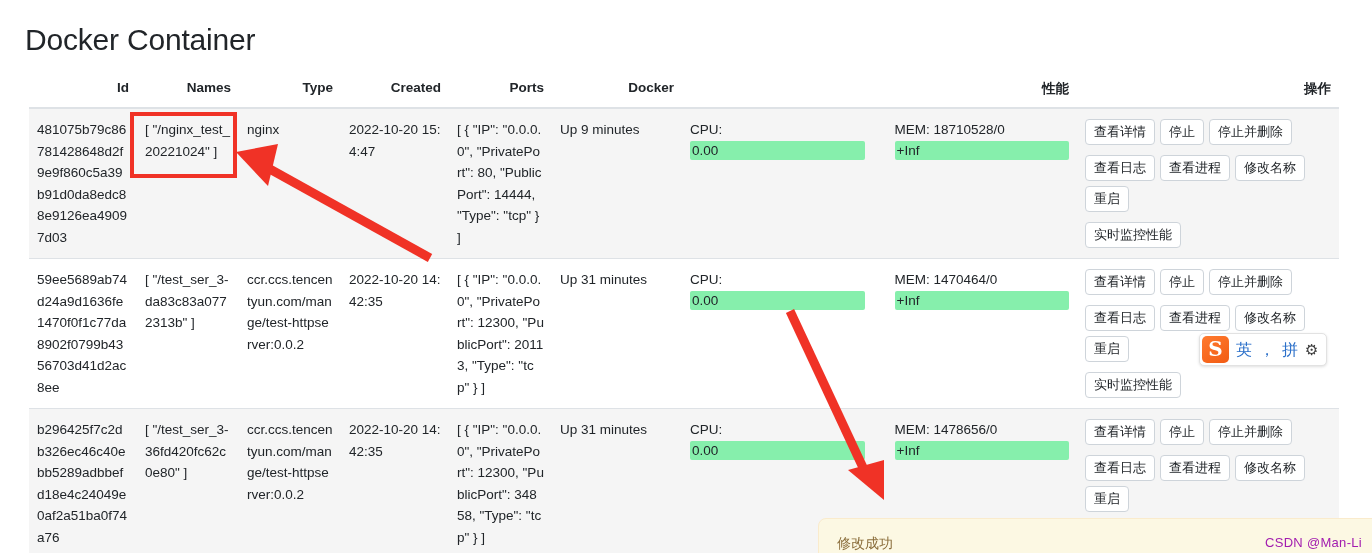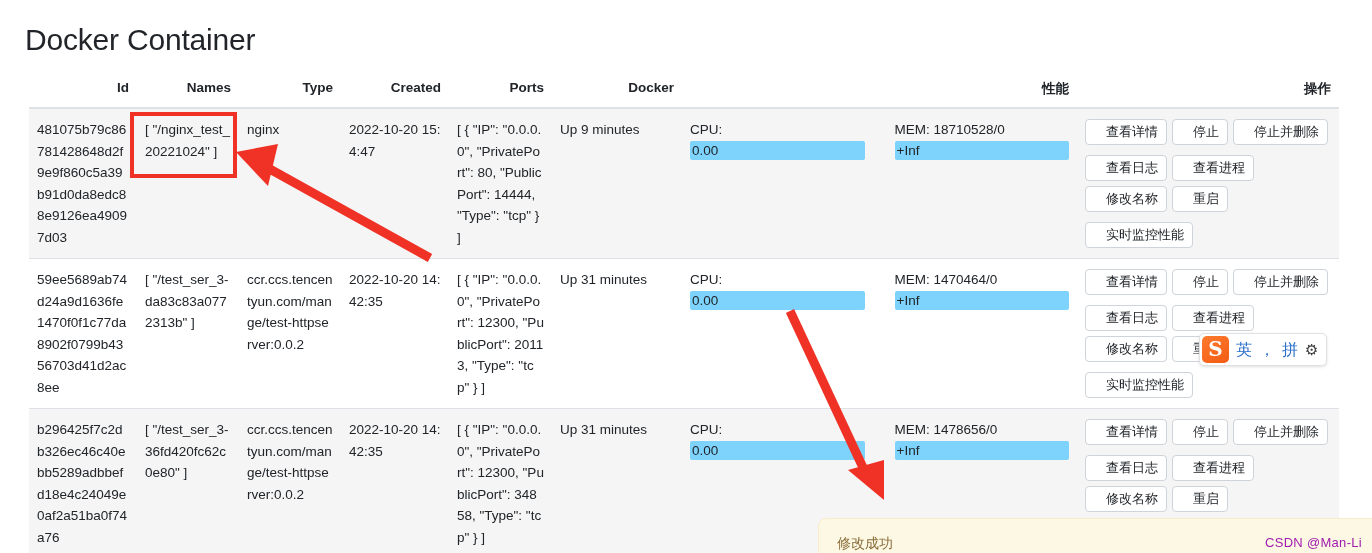--- a/index.html
+++ b/index.html
@@ -93,39 +93,39 @@
   .perf-block { width: 183px; }
   .perf-label {
     font-size: 13.5px;
     line-height: 21px;
     color: #212529;
     white-space: nowrap;
   }
   .perf-bar {
     margin-top: 1px;
     height: 19px;
-    background: #7dd3fc;
+    background: #86efac;
     border-radius: 2px;
     font-size: 13.5px;
     line-height: 19px;
     padding-left: 2px;
     color: #212529;
     overflow: hidden;
     white-space: nowrap;
   }
 
   
   .ops-cell { display: flex; flex-wrap: wrap; gap: 5px 5px; }
   .op-btn {
     background: #ffffff;
     border: 1px solid #ced4da;
     border-radius: 4px;
     font-size: 13px;
     line-height: 17px;
-    padding: 3px 8px 4px 20px;
+    padding: 3px 8px 4px 8px;
     color: #212529;
     cursor: pointer;
     white-space: nowrap;
   }
 
   
   .red-box {
     position: absolute;
     left: 130px; top: 112px;
     width: 107px; height: 66px;

